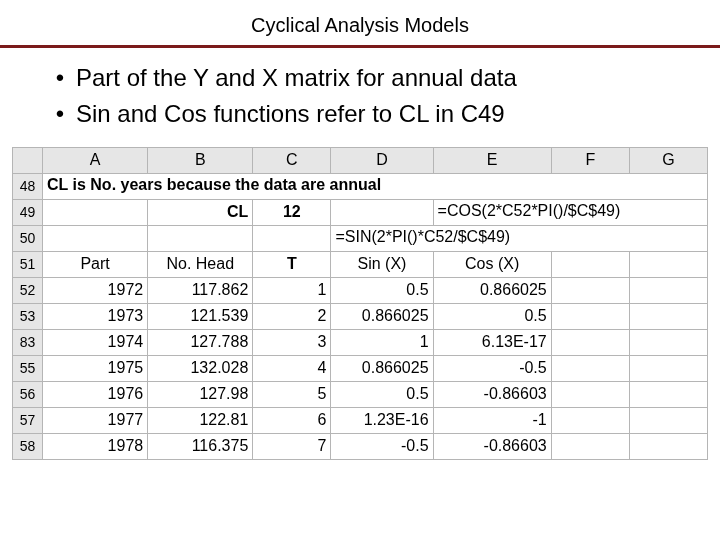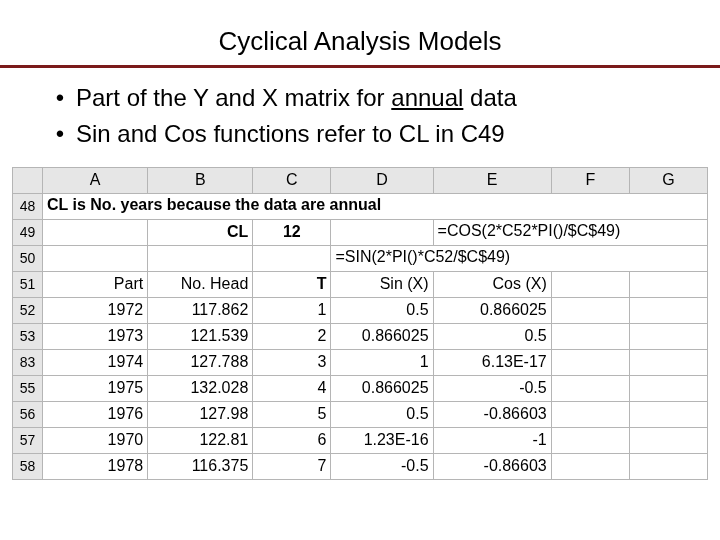--- a/index.html
+++ b/index.html
@@ -14,22 +14,22 @@
     overflow: hidden;
   }
   .slide {
     width: 720px;
     height: 540px;
     position: relative;
     padding: 10px 0 0 0;
   }
   .title {
     text-align: center;
-    font-size: 26px;
-    margin: 16px 0 8px 0;
+    font-size: 20px;
+    margin: 4px 0 8px 0;
   }
   .hr {
     height: 3px;
     background: #7a1a1a;
     margin: 0 0 14px 0;
   }
   .bullets {
     padding: 0 40px 0 52px;
   }
   .bullet {
@@ -38,21 +38,21 @@
     font-size: 24px;
     line-height: 1.35;
     margin: 4px 0;
   }
   .bullet .dot {
     width: 16px;
     flex: 0 0 16px;
     margin-right: 8px;
     text-align: center;
   }
-  .underline { text-decoration: underline; }
+  .underline { }
   .sheet-wrap {
     margin: 16px 12px 0 12px;
   }
   table.sheet {
     border-collapse: collapse;
     width: 100%;
     font-family: Arial, Helvetica, sans-serif;
     font-size: 16px;
     table-layout: fixed;
   }
@@ -68,21 +68,21 @@
     font-weight: normal;
     text-align: center;
   }
   table.sheet th.rowhdr {
     background: #e6e6e6;
     font-weight: normal;
     text-align: center;
     font-size: 14px;
   }
   table.sheet td { text-align: right; background: #fff; }
-  table.sheet td.left { text-align: right; }
+  table.sheet td.left { text-align: center; }
   table.sheet td.bold { font-weight: bold; }
   
   col.rh { width: 30px; }
   col.cA { width: 105px; }
   col.cB { width: 105px; }
   col.cC { width: 78px; }
   col.cD { width: 102px; }
   col.cE { width: 118px; }
   col.cF { width: 78px; }
   col.cG { width: 78px; }
@@ -226,21 +226,21 @@
         <td>1976</td>
         <td>127.98</td>
         <td>5</td>
         <td>0.5</td>
         <td>-0.86603</td>
         <td></td>
         <td></td>
       </tr>
       <tr>
         <th class="rowhdr">57</th>
-        <td>1970</td>
+        <td>1977</td>
         <td>122.81</td>
         <td>6</td>
         <td>1.23E-16</td>
         <td>-1</td>
         <td></td>
         <td></td>
       </tr>
       <tr>
         <th class="rowhdr">58</th>
         <td>1978</td>

